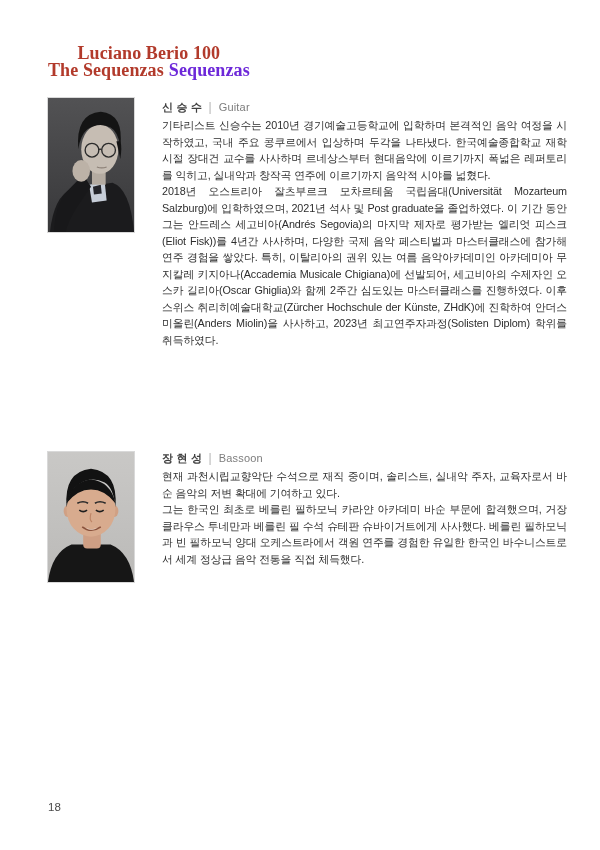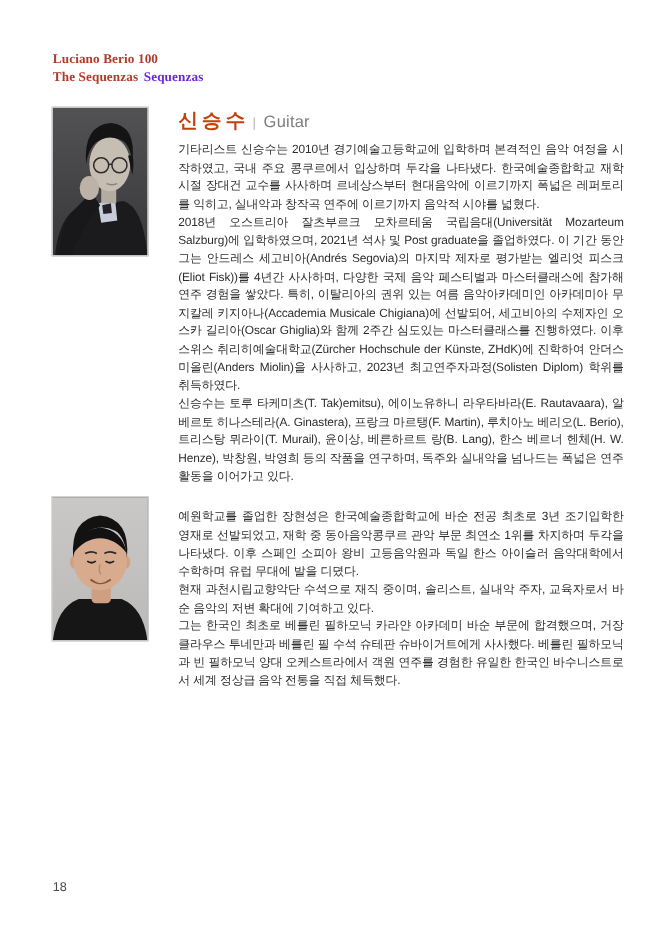--- a/index.html
+++ b/index.html
@@ -10,22 +10,23 @@
     font-family:"Liberation Sans","DejaVu Sans",sans-serif;
     color:#2e2e2e;
     overflow:hidden;
   }
   .page { position:absolute; inset:0; }
 
   
   .booklet-header {
     position:absolute; left:48px; top:45px;
     font-family:"Liberation Serif","DejaVu Serif",serif;
-    font-weight:bold; font-size:12px; line-height:16.5px;
+    font-weight:bold; font-size:18px; line-height:16.5px;
     letter-spacing:0.1px;
+    text-align:center;
   }
   .hdr-red { color:#b23a2b; }
   .hdr-orange { color:#6d28d9; margin-left:5px; }
 
   
   .profile { position:absolute; left:47px; width:519px; }
   .profile-1 { top:97px; }
   .profile-2 { top:448px; }
 
   .photo-frame {
@@ -33,26 +34,26 @@
     border:1px solid #d9d9d9; overflow:hidden; background:#888;
   }
   .photo-1 { top:0; height:136px; }
   .photo-2 { top:3px; height:132px; }
   .photo-frame svg { display:block; width:100%; height:100%; }
 
   .profile-content { margin-left:115px; width:405px; }
 
   .name-row { height:17px; margin-bottom:3px; white-space:nowrap; }
   .musician-name {
-    font-size:18px; font-weight:600; color:#c2410c; letter-spacing:3.5px;font-family:Liberation Mono, monospace;
+    font-size:11px; font-weight:600; color:#404040; letter-spacing:3.5px;font-family:Liberation Mono, monospace;
   }
   .name-sep { color:#b5b5b5; font-weight:300; font-size:12px; margin:0 7px 0 3px; }
-  .instrument { font-size:15px; color:#7d7d7d; letter-spacing:0.2px; }
+  .instrument { font-size:11px; color:#7d7d7d; letter-spacing:0.2px; }
 
-  .bio { margin-top:14px; }
+  .bio { margin-top:2px; }
   .bio p {
     font-size:10.8px; line-height:16.5px; color:#2d2d2d;
     text-align:justify; word-break:normal; letter-spacing:-0.1px;
   }
 
   
   .page-number {
     position:absolute; left:48px; top:801px;
     font-size:11.5px; color:#4b4b4b;text-align:center;
   }
@@ -100,21 +101,20 @@
         <ellipse cx="34" cy="74" rx="9" ry="11" fill="#bcb2a7"></ellipse>
       </svg>
     </div>
     <div class="profile-content">
       <div class="name-row">
         <span class="musician-name">신승수</span><span class="name-sep">|</span><span class="instrument">Guitar</span>
       </div>
       <div class="bio">
         <p>기타리스트 신승수는 2010년 경기예술고등학교에 입학하며 본격적인 음악 여정을 시작하였고, 국내 주요 콩쿠르에서 입상하며 두각을 나타냈다. 한국예술종합학교 재학 시절 장대건 교수를 사사하며 르네상스부터 현대음악에 이르기까지 폭넓은 레퍼토리를 익히고, 실내악과 창작곡 연주에 이르기까지 음악적 시야를 넓혔다.</p>
         <p>2018년 오스트리아 잘츠부르크 모차르테움 국립음대(Universität Mozarteum Salzburg)에 입학하였으며, 2021년 석사 및 Post graduate을 졸업하였다. 이 기간 동안 그는 안드레스 세고비아(Andrés Segovia)의 마지막 제자로 평가받는 엘리엇 피스크(Eliot Fisk))를 4년간 사사하며, 다양한 국제 음악 페스티벌과 마스터클래스에 참가해 연주 경험을 쌓았다. 특히, 이탈리아의 권위 있는 여름 음악아카데미인 아카데미아 무지칼레 키지아나(Accademia Musicale Chigiana)에 선발되어, 세고비아의 수제자인 오스카 길리아(Oscar Ghiglia)와 함께 2주간 심도있는 마스터클래스를 진행하였다. 이후 스위스 취리히예술대학교(Zürcher Hochschule der Künste, ZHdK)에 진학하여 안더스 미올린(Anders Miolin)을 사사하고, 2023년 최고연주자과정(Solisten Diplom) 학위를 취득하였다.</p>
-        <p>신승수는 토루 타케미츠(T. Tak)emitsu), 에이노유하니 라우타바라(E. Rautavaara), 알베르토 히나스테라(A. Ginastera), 프랑크 마르탱(F. Martin), 루치아노 베리오(L. Berio), 트리스탕 뮈라이(T. Murail), 윤이상, 베른하르트 랑(B. Lang), 한스 베르너 헨체(H. W. Henze), 박창원, 박영희 등의 작품을 연구하며, 독주와 실내악을 넘나드는 폭넓은 연주 활동을 이어가고 있다.</p>
       </div>
     </div>
   </section>
 
   <section class="profile profile-2">
     <div class="photo-frame photo-2">
       <svg viewBox="0 0 88 132" preserveAspectRatio="none">
         <defs>
           <linearGradient id="bg2" x1="0" y1="0" x2="0" y2="1">
             <stop offset="0" stop-color="#c9c8c6"></stop>
@@ -141,22 +141,24 @@
         <path d="M32,59 Q36,62 40,59" fill="none" stroke="#1e1e1e" stroke-width="1.6"></path>
         <path d="M49,59 Q53,62 57,59" fill="none" stroke="#1e1e1e" stroke-width="1.6"></path>
 
         <path d="M44,62 Q42,69 45,71" fill="none" stroke="#bd8466" stroke-width="1.2"></path>
 
         <path d="M35,76 Q44,83 54,76" fill="none" stroke="#8a523c" stroke-width="1.6"></path>
         <path d="M38,77 Q44,81 51,77 Q44,80 38,77 Z" fill="#f3ece4"></path>
       </svg>
     </div>
     <div class="profile-content">
+      <div class="name-row">
+        <span class="musician-name">장현성</span><span class="name-sep">|</span><span class="instrument">Bassoon</span>
+      </div>
       <div class="bio">
-        <p>예원학교를 졸업한 장현성은 한국예술종합학교에 바순 전공 최초로 3년 조기입학한 영재로 선발되었고, 재학 중 동아음악콩쿠르 관악 부문 최연소 1위를 차지하며 두각을 나타냈다. 이후 스페인 소피아 왕비 고등음악원과 독일 한스 아이슬러 음악대학에서 수학하며 유럽 무대에 발을 디뎠다.</p>
         <p>현재 과천시립교향악단 수석으로 재직 중이며, 솔리스트, 실내악 주자, 교육자로서 바순 음악의 저변 확대에 기여하고 있다.</p>
         <p>그는 한국인 최초로 베를린 필하모닉 카라얀 아카데미 바순 부문에 합격했으며, 거장 클라우스 투네만과 베를린 필 수석 슈테판 슈바이거트에게 사사했다. 베를린 필하모닉과 빈 필하모닉 양대 오케스트라에서 객원 연주를 경험한 유일한 한국인 바수니스트로서 세계 정상급 음악 전통을 직접 체득했다.</p>
       </div>
     </div>
   </section>
 
   <div class="page-number">18</div>
 
 </div>
 

